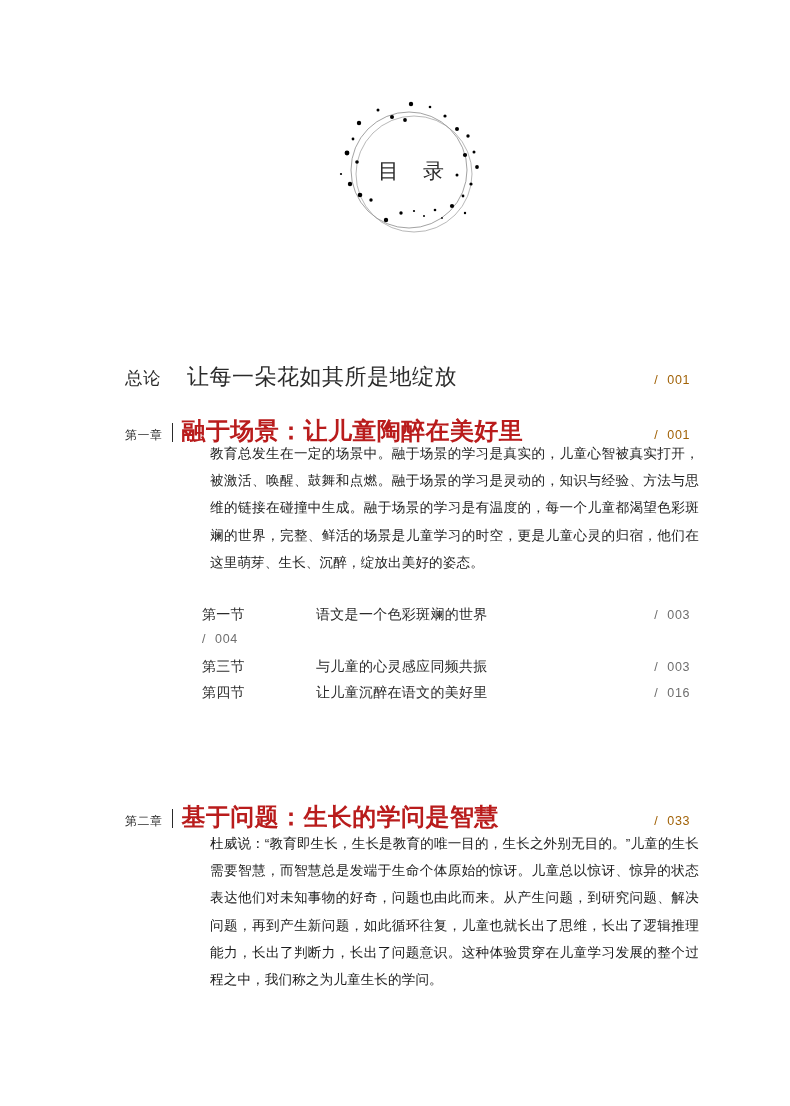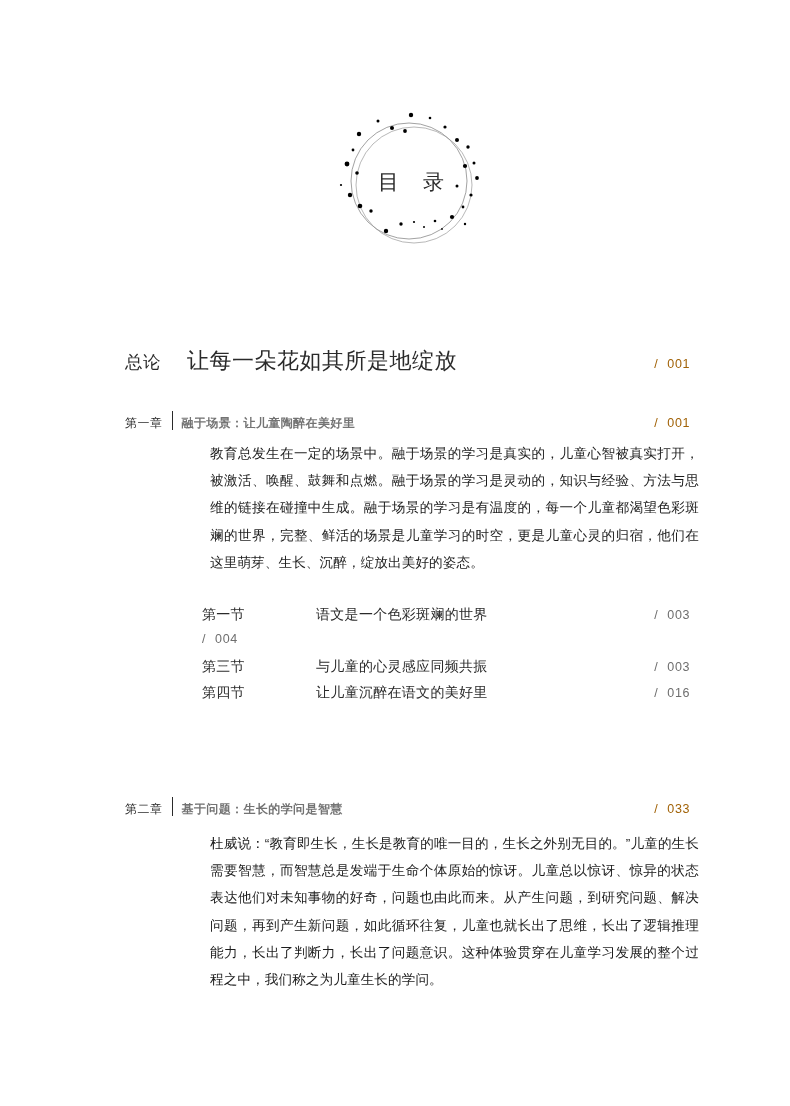--- a/index.html
+++ b/index.html
@@ -14,21 +14,21 @@
     position: relative;
     font-family: "Liberation Sans", "DejaVu Sans", sans-serif;
     color: #1a1a1a;
     overflow: hidden;
   }
 
   
   .toc-emblem {
     position: absolute;
     left: 335px;
-    top: 107px;
+    top: 96px;
     width: 152px;
     height: 150px;
     text-align: right;
   }
   .toc-emblem svg { display: block; width: 152px; height: 150px; }
 
   .toc-emblem-title {
     position: absolute;
     left: 0;
     top: 0;
@@ -53,21 +53,21 @@
     align-items: baseline;
     justify-content: space-between;
   }
 
   .entry-left {
     display: flex;
     align-items: baseline;
     white-space: nowrap;
   }
 
-  .intro-row { top: 326px; text-align: center; }
+  .intro-row { top: 342px; text-align: center; }
   .intro-label {
     font-size: 17.5px;
     color: #2a2a2a;
     font-weight: 400;
     letter-spacing: 0.5px;
   }
   .intro-title {
     font-size: 22px;
     color: #2a2a2a;
     font-weight: 400;
@@ -86,23 +86,23 @@
   }
   .chapter-bar {
     display: inline-block;
     width: 1px;
     height: 19px;
     background: #2a2a2a;
     margin: 0 9px 0 9px;
     transform: translateY(3px);
   }
   .chapter-title {
-    font-size: 12px;
+    font-size: 24px;
     font-weight: 700;
-    color: #737373;
+    color: #b91c1c;
     letter-spacing: 0.4px;
     margin-top: 32px;
   }
 
   .page-num {
     font-size: 12.5px;
     color: #a16207;
     white-space: nowrap;
     letter-spacing: 0.6px;
     margin-top: 31px;

